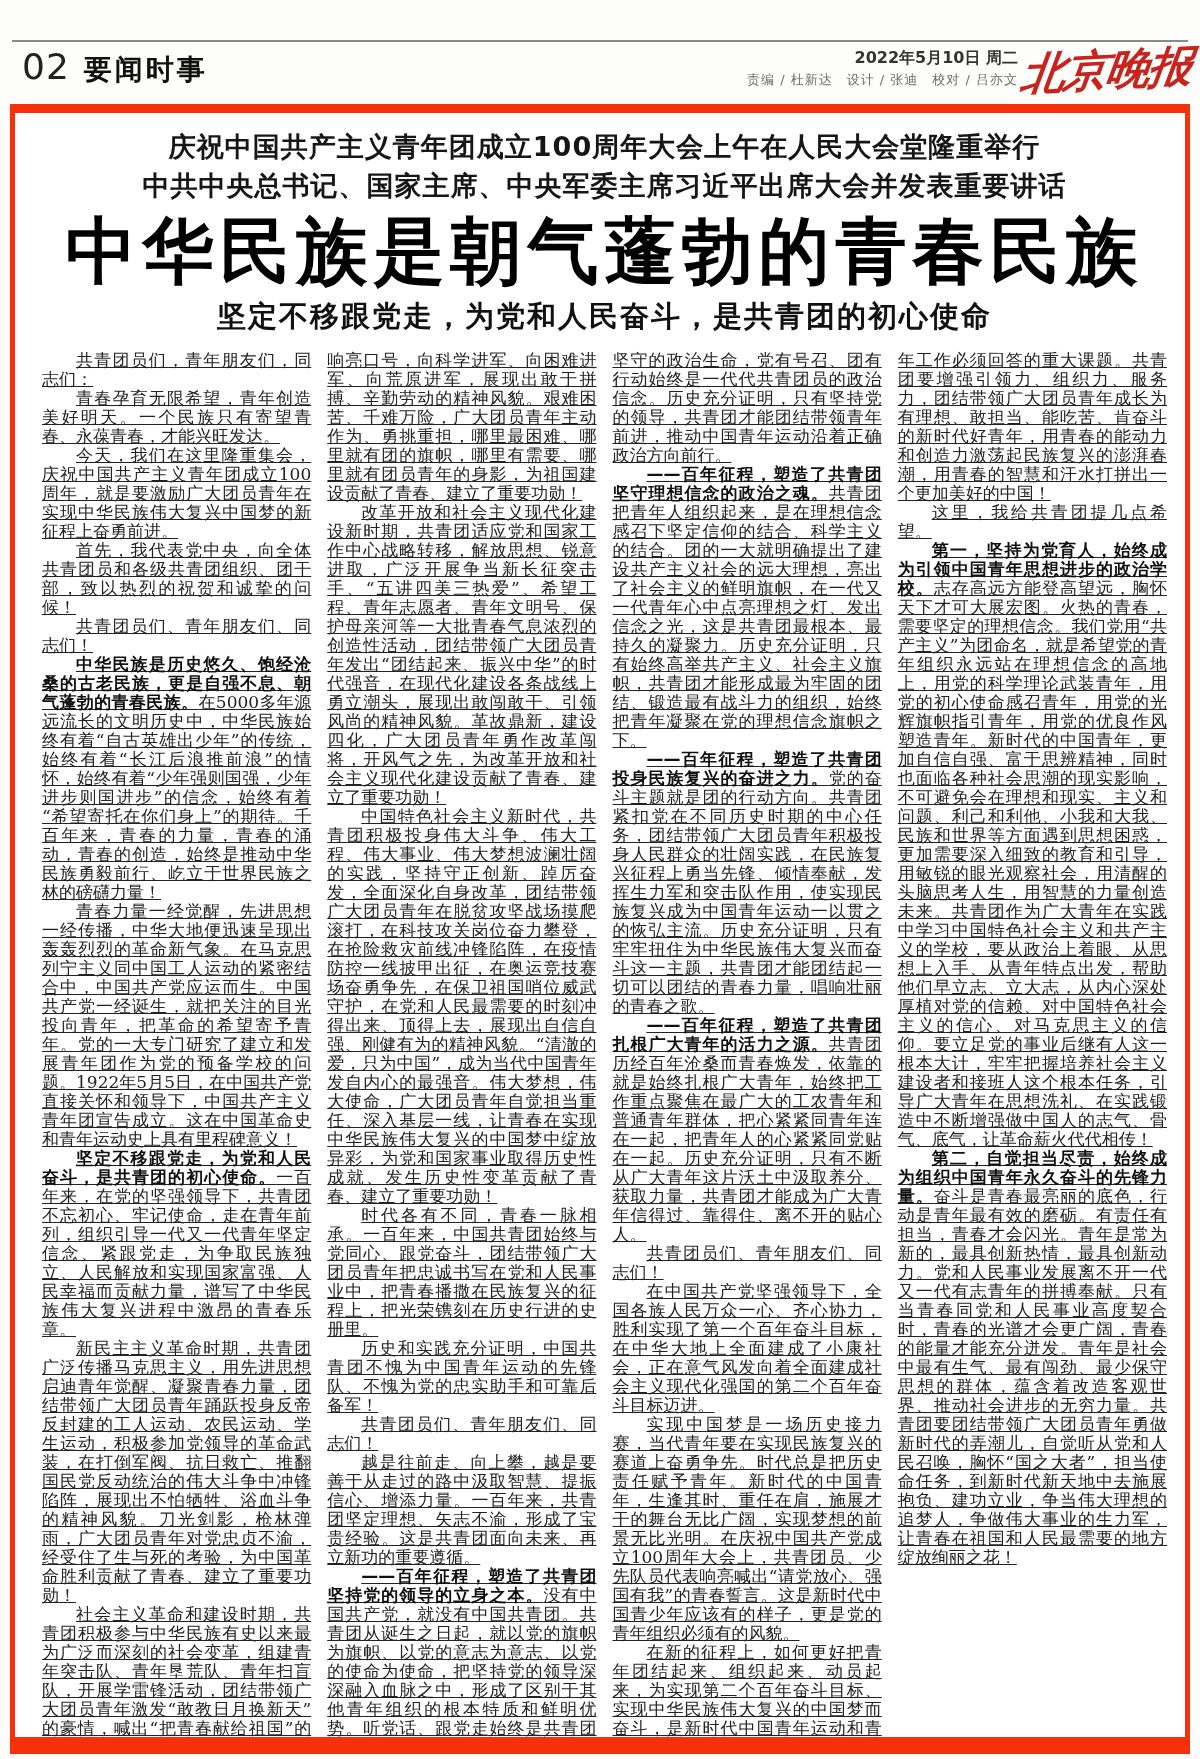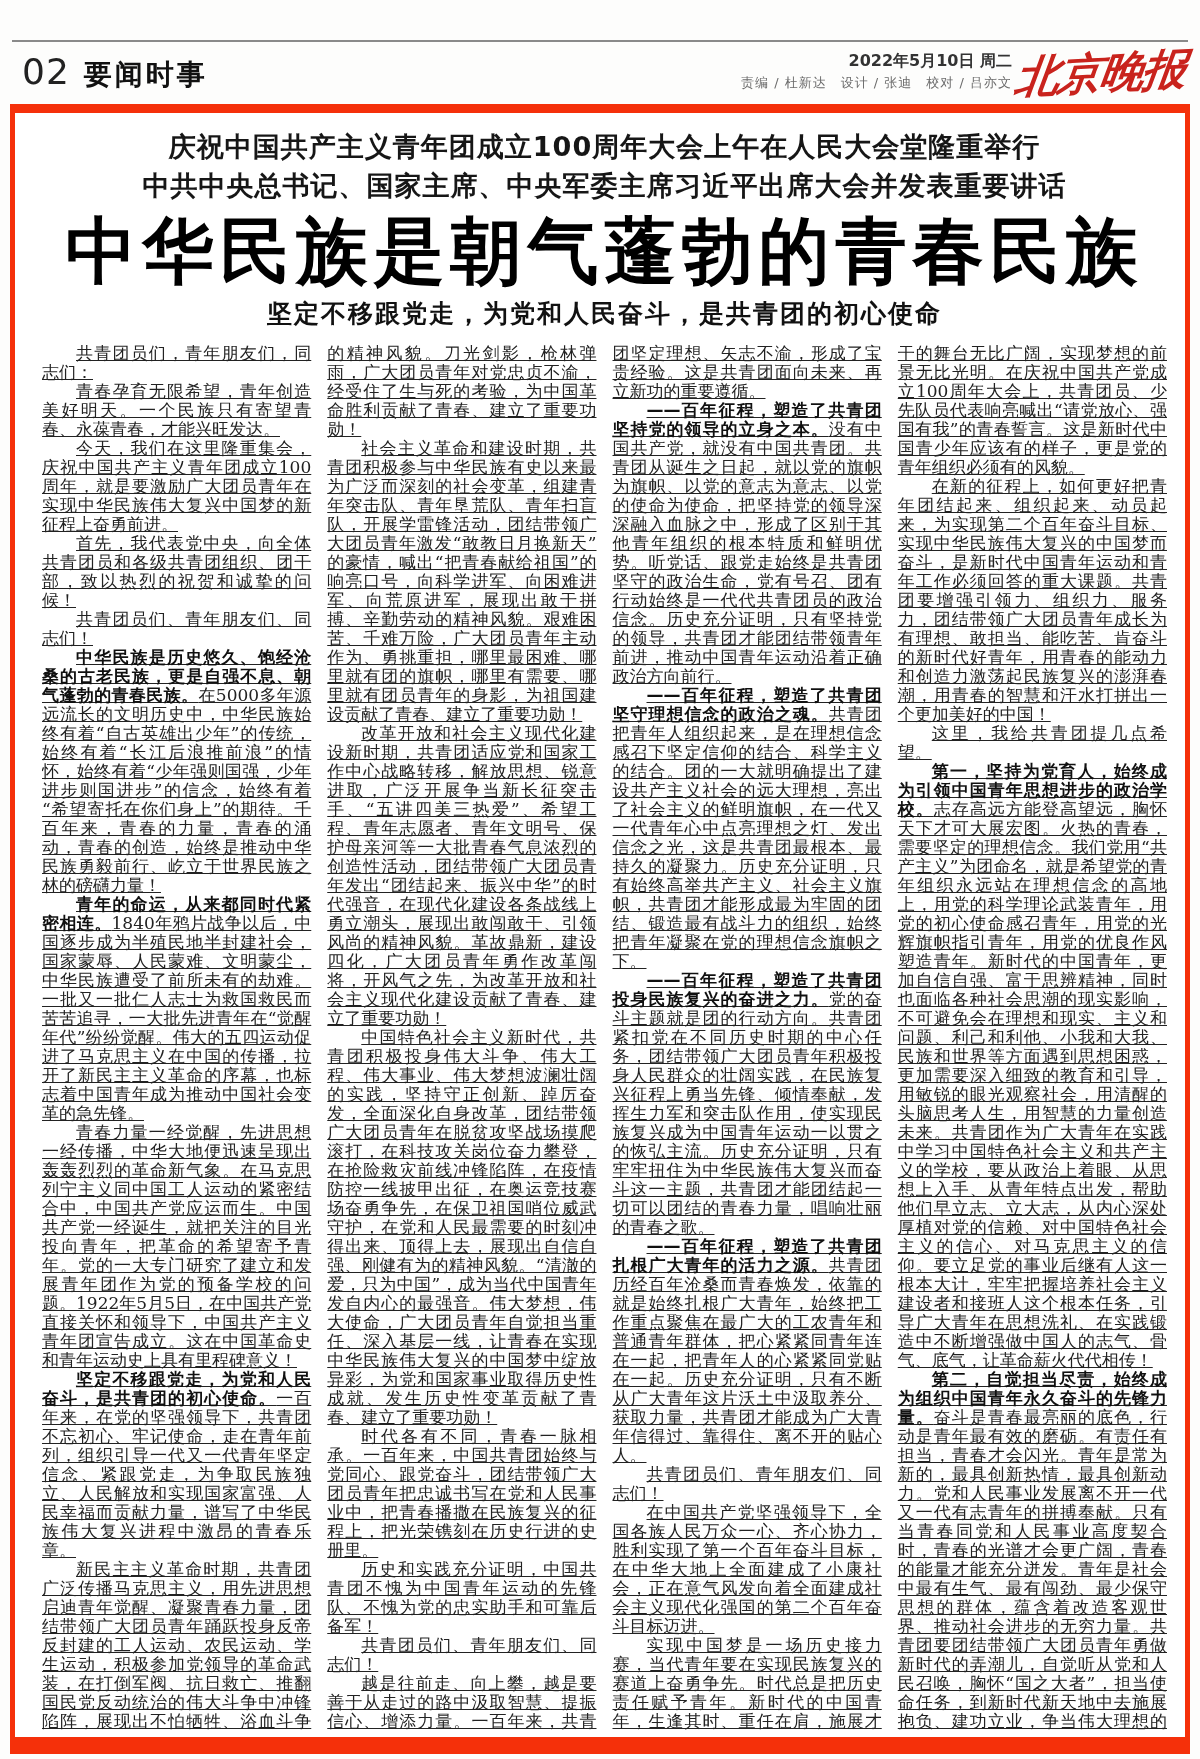--- a/index.html
+++ b/index.html
@@ -8,21 +8,21 @@
     width:1200px;height:1759px;
     margin:0 auto;
     background:#fdfdfc;
     font-family:"DejaVu Sans","Liberation Sans",sans-serif;
     color:#1a1a1a;
     overflow:hidden;
     box-sizing:border-box;
   }
   
   .top-rule{height:2px;background:#8a8a8a;margin:40px 12px 0 12px;}
-  .hdr{display:flex;align-items:center;justify-content:space-between;margin:4px 12px 6px 22px;height:52px;}
+  .hdr{display:flex;align-items:flex-start;justify-content:space-between;margin:4px 6px 6px 22px;height:52px;}
   .hdr-left{display:flex;align-items:baseline;gap:14px;}
   .pageno{font-size:36px;font-weight:400;color:#222;letter-spacing:1px;font-family:"DejaVu Sans",sans-serif;}
   .section{font-size:28px;font-weight:bold;color:#111;letter-spacing:3px;}
   .hdr-right{display:flex;align-items:flex-end;gap:4px;}
   .hdr-meta{text-align:right;line-height:1.5;padding-bottom:2px;}
   .date{font-size:16px;color:#333;font-weight:bold;}
   .credits{font-size:13px;color:#6b6b6b;letter-spacing:1px;}
   .masthead{
     font-family:"DejaVu Serif","Liberation Serif",serif;
     font-style:italic;font-weight:bold;
@@ -46,21 +46,21 @@
   .kicker{ text-align:center;font-weight:bold;color:#161616; font-size:27px;line-height:1.45;letter-spacing:1px;}
   .headline{
     text-align:center;color:#000;
     font-size:71px;font-weight:900;
     letter-spacing:6px;line-height:1.04;
     margin:10px 0 8px 0;
     font-family:"DejaVu Sans","Liberation Sans",sans-serif;
     transform:scaleY(1.02);
     white-space:nowrap;
   }
-  .subhead{text-align:center;font-weight:bold;font-size:25px;color:#111;letter-spacing:2px;margin-bottom:14px;}
+  .subhead{text-align:center;font-weight:bold;font-size:29px;color:#111;letter-spacing:2px;margin-bottom:14px;}
   
   .body-cols{
     height:1400px;
     column-count:4;column-gap:16px;column-fill:auto;
     overflow:hidden;
     font-family:"DejaVu Serif","Liberation Serif",serif;
     font-size:17px;line-height:19px;color:#222;
     text-align:justify;
     text-decoration:underline;
   }
@@ -93,21 +93,20 @@
     <div class="kicker">中共中央总书记、国家主席、中央军委主席习近平出席大会并发表重要讲话</div>
     <div class="headline">中华民族是朝气蓬勃的青春民族</div>
     <div class="subhead">坚定不移跟党走，为党和人民奋斗，是共青团的初心使命</div>
     <div class="body-cols">
         <p class="para">共青团员们，青年朋友们，同志们：</p>
         <p class="para">青春孕育无限希望，青年创造美好明天。一个民族只有寄望青春、永葆青春，才能兴旺发达。</p>
         <p class="para">今天，我们在这里隆重集会，庆祝中国共产主义青年团成立100周年，就是要激励广大团员青年在实现中华民族伟大复兴中国梦的新征程上奋勇前进。</p>
         <p class="para">首先，我代表党中央，向全体共青团员和各级共青团组织、团干部，致以热烈的祝贺和诚挚的问候！</p>
         <p class="para">共青团员们、青年朋友们、同志们！</p>
         <p class="para"><b class="lead">中华民族是历史悠久、饱经沧桑的古老民族，更是自强不息、朝气蓬勃的青春民族。</b>在5000多年源远流长的文明历史中，中华民族始终有着“自古英雄出少年”的传统，始终有着“长江后浪推前浪”的情怀，始终有着“少年强则国强，少年进步则国进步”的信念，始终有着“希望寄托在你们身上”的期待。千百年来，青春的力量，青春的涌动，青春的创造，始终是推动中华民族勇毅前行、屹立于世界民族之林的磅礴力量！</p>
-        <p class="para"><b class="lead">青年的命运，从来都同时代紧密相连。</b>1840年鸦片战争以后，中国逐步成为半殖民地半封建社会，国家蒙辱、人民蒙难、文明蒙尘，中华民族遭受了前所未有的劫难。一批又一批仁人志士为救国救民而苦苦追寻，一大批先进青年在“觉醒年代”纷纷觉醒。伟大的五四运动促进了马克思主义在中国的传播，拉开了新民主主义革命的序幕，也标志着中国青年成为推动中国社会变革的急先锋。</p>
         <p class="para">青春力量一经觉醒，先进思想一经传播，中华大地便迅速呈现出轰轰烈烈的革命新气象。在马克思列宁主义同中国工人运动的紧密结合中，中国共产党应运而生。中国共产党一经诞生，就把关注的目光投向青年，把革命的希望寄予青年。党的一大专门研究了建立和发展青年团作为党的预备学校的问题。1922年5月5日，在中国共产党直接关怀和领导下，中国共产主义青年团宣告成立。这在中国革命史和青年运动史上具有里程碑意义！</p>
         <p class="para"><b class="lead">坚定不移跟党走，为党和人民奋斗，是共青团的初心使命。</b>一百年来，在党的坚强领导下，共青团不忘初心、牢记使命，走在青年前列，组织引导一代又一代青年坚定信念、紧跟党走，为争取民族独立、人民解放和实现国家富强、人民幸福而贡献力量，谱写了中华民族伟大复兴进程中激昂的青春乐章。</p>
         <p class="para">新民主主义革命时期，共青团广泛传播马克思主义，用先进思想启迪青年觉醒、凝聚青春力量，团结带领广大团员青年踊跃投身反帝反封建的工人运动、农民运动、学生运动，积极参加党领导的革命武装，在打倒军阀、抗日救亡、推翻国民党反动统治的伟大斗争中冲锋陷阵，展现出不怕牺牲、浴血斗争的精神风貌。刀光剑影，枪林弹雨，广大团员青年对党忠贞不渝，经受住了生与死的考验，为中国革命胜利贡献了青春、建立了重要功勋！</p>
         <p class="para">社会主义革命和建设时期，共青团积极参与中华民族有史以来最为广泛而深刻的社会变革，组建青年突击队、青年垦荒队、青年扫盲队，开展学雷锋活动，团结带领广大团员青年激发“敢教日月换新天”的豪情，喊出“把青春献给祖国”的响亮口号，向科学进军、向困难进军、向荒原进军，展现出敢于拼搏、辛勤劳动的精神风貌。艰难困苦、千难万险，广大团员青年主动作为、勇挑重担，哪里最困难、哪里就有团的旗帜，哪里有需要、哪里就有团员青年的身影，为祖国建设贡献了青春、建立了重要功勋！</p>
         <p class="para">改革开放和社会主义现代化建设新时期，共青团适应党和国家工作中心战略转移，解放思想、锐意进取，广泛开展争当新长征突击手、“五讲四美三热爱”、希望工程、青年志愿者、青年文明号、保护母亲河等一大批青春气息浓烈的创造性活动，团结带领广大团员青年发出“团结起来、振兴中华”的时代强音，在现代化建设各条战线上勇立潮头，展现出敢闯敢干、引领风尚的精神风貌。革故鼎新，建设四化，广大团员青年勇作改革闯将，开风气之先，为改革开放和社会主义现代化建设贡献了青春、建立了重要功勋！</p>
         <p class="para">中国特色社会主义新时代，共青团积极投身伟大斗争、伟大工程、伟大事业、伟大梦想波澜壮阔的实践，坚持守正创新、踔厉奋发，全面深化自身改革，团结带领广大团员青年在脱贫攻坚战场摸爬滚打，在科技攻关岗位奋力攀登，在抢险救灾前线冲锋陷阵，在疫情防控一线披甲出征，在奥运竞技赛场奋勇争先，在保卫祖国哨位威武守护，在党和人民最需要的时刻冲得出来、顶得上去，展现出自信自强、刚健有为的精神风貌。“清澈的爱，只为中国”，成为当代中国青年发自内心的最强音。伟大梦想，伟大使命，广大团员青年自觉担当重任、深入基层一线，让青春在实现中华民族伟大复兴的中国梦中绽放异彩，为党和国家事业取得历史性成就、发生历史性变革贡献了青春、建立了重要功勋！</p>
         <p class="para">时代各有不同，青春一脉相承。一百年来，中国共青团始终与党同心、跟党奋斗，团结带领广大团员青年把忠诚书写在党和人民事业中，把青春播撒在民族复兴的征程上，把光荣镌刻在历史行进的史册里。</p>
         <p class="para">历史和实践充分证明，中国共青团不愧为中国青年运动的先锋队、不愧为党的忠实助手和可靠后备军！</p>
         <p class="para">共青团员们、青年朋友们、同志们！</p>
         <p class="para">越是往前走、向上攀，越是要善于从走过的路中汲取智慧、提振信心、增添力量。一百年来，共青团坚定理想、矢志不渝，形成了宝贵经验。这是共青团面向未来、再立新功的重要遵循。</p>

